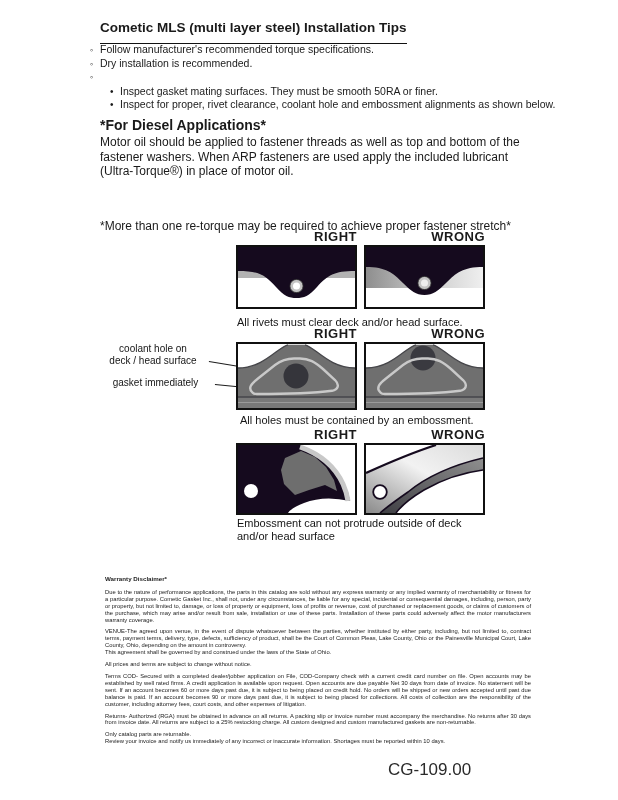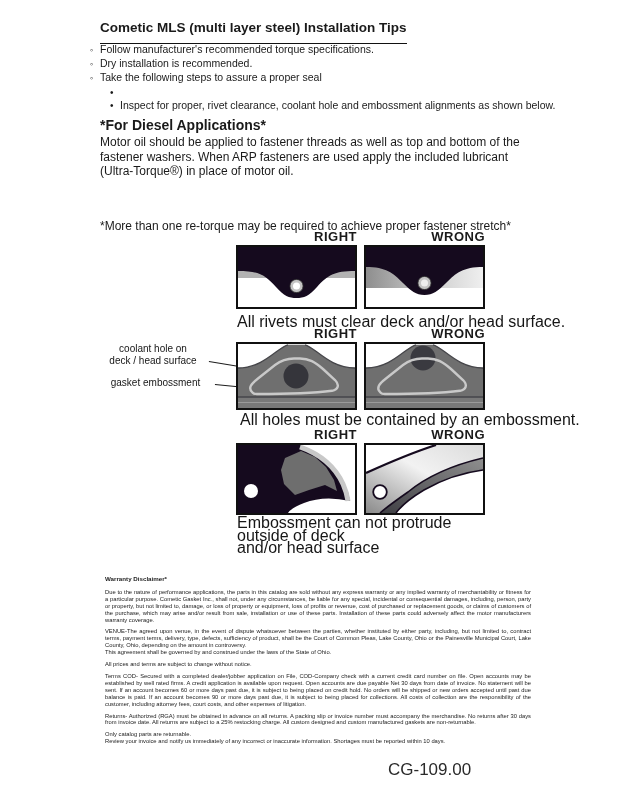--- a/index.html
+++ b/index.html
@@ -20,21 +20,21 @@
   .diesel-h{left:100px;top:117px;font-size:14px;font-weight:bold;}
   .para{left:100px;width:434px;font-size:12px;line-height:14.6px;}
   .p1{top:135px;} .p2{top:171px;} .p3{top:219px;}
 
   .dg-label{width:121px;text-align:right;font-size:13px;font-weight:bold;letter-spacing:.5px;}
   .panel{width:121px;box-sizing:border-box;border:2px solid #101010;background:#fff;}
   .panel svg{display:block;width:117px;}
   .r1{height:64px;} .r1 svg{height:60px;}
   .r2{height:68px;} .r2 svg{height:64px;}
   .r3{height:72px;} .r3 svg{height:68px;}
-  .caption{font-size:16px;line-height:12.5px;color:#161616;}
+  .caption{font-size:11px;line-height:12.5px;color:#161616;}
   .side-label{font-size:10px;line-height:11.5px;text-align:center;color:#161616;}
   .leader{height:1.2px;background:#1c1c1c;transform-origin:0 0;}
 
   .warranty{left:105px;top:576px;width:426px;font-size:5.8px;line-height:6.9px;text-align:justify;color:#222;}
   .warranty .w-h{font-weight:bold;font-size:6.2px;margin-bottom:6px;}
   .warranty .wp{margin-bottom:5px;}
   .warranty .wp.tight{margin-bottom:0;}
   .footer-code{left:388px;top:760px;font-size:17px;color:#2a2a2a;}
 </style>
 </head>
@@ -48,24 +48,24 @@
     <div class="b-row">
         <span class="mk">◦</span>
         <span>Follow manufacturer's recommended torque specifications.</span>
       </div>
     <div class="b-row">
         <span class="mk">◦</span>
         <span>Dry installation is recommended.</span>
       </div>
     <div class="b-row">
         <span class="mk">◦</span>
-        <span>Take the following steps to assure a proper seal</span>
       </div>
     <div class="b-row sub">
         <span class="mk">•</span>
+        <span>Inspect gasket mating surfaces.  They must be smooth 50RA or finer.</span>
       </div>
     <div class="b-row sub">
         <span class="mk">•</span>
         <span>Inspect for proper, rivet clearance, coolant hole and embossment alignments as shown below.</span>
       </div>
   </div>
 
   <div class="abs diesel-h">*For Diesel Applications*</div>
   <div class="abs para p1">Motor oil should be applied to fastener threads as well as top and bottom of the fastener washers. When ARP fasteners are used apply the included lubricant (Ultra-Torque®) in place of motor oil.</div>
   <div class="abs para p3">*More than one re-torque may be required to achieve proper fastener stretch*</div>
@@ -100,21 +100,21 @@
   </div>
   <div class="abs caption" style="left:237px;top:316px;">All rivets must clear deck and/or head surface.</div>
 
   <div class="abs dg-label" style="left:236px;top:326px;">RIGHT</div>
   <div class="abs dg-label" style="left:364px;top:326px;">WRONG</div>
 
   <div class="abs side-label" style="left:98px;top:343px;width:110px;">
     <div>coolant hole on</div>
     <div>deck / head surface</div>
   </div>
-  <div class="abs side-label" style="left:98px;top:377px;width:115px;">gasket embossment</div>
+  <div class="abs side-label" style="left:98px;top:377px;width:115px;">gasket immediately</div>
   <div class="abs leader" style="left:209px;top:361px;width:86px;transform:rotate(9.4deg);"></div>
   <div class="abs leader" style="left:215px;top:384px;width:52px;transform:rotate(5.5deg);"></div>
 
   <div class="abs panel r2" style="left:236px;top:342px;">
     <svg viewBox="0 0 117 64">
       <rect width="117" height="64" fill="#ffffff"></rect>
       <path d="M0,24 C26,24 40,3 50,0.8 L67,0.8 C77,3 91,24 117,24 V64 H0 Z" fill="#6f6f6f"></path>
       <path d="M0,24 C26,24 40,3 50,0.8 M67,0.8 C77,3 91,24 117,24" fill="none" stroke="#46464a" stroke-width="1.3"></path>
       <rect x="0" y="53" width="117" height="11" fill="#787878"></rect>
       <line x1="0" y1="53" x2="117" y2="53" stroke="#45454a" stroke-width="1.4"></line>

